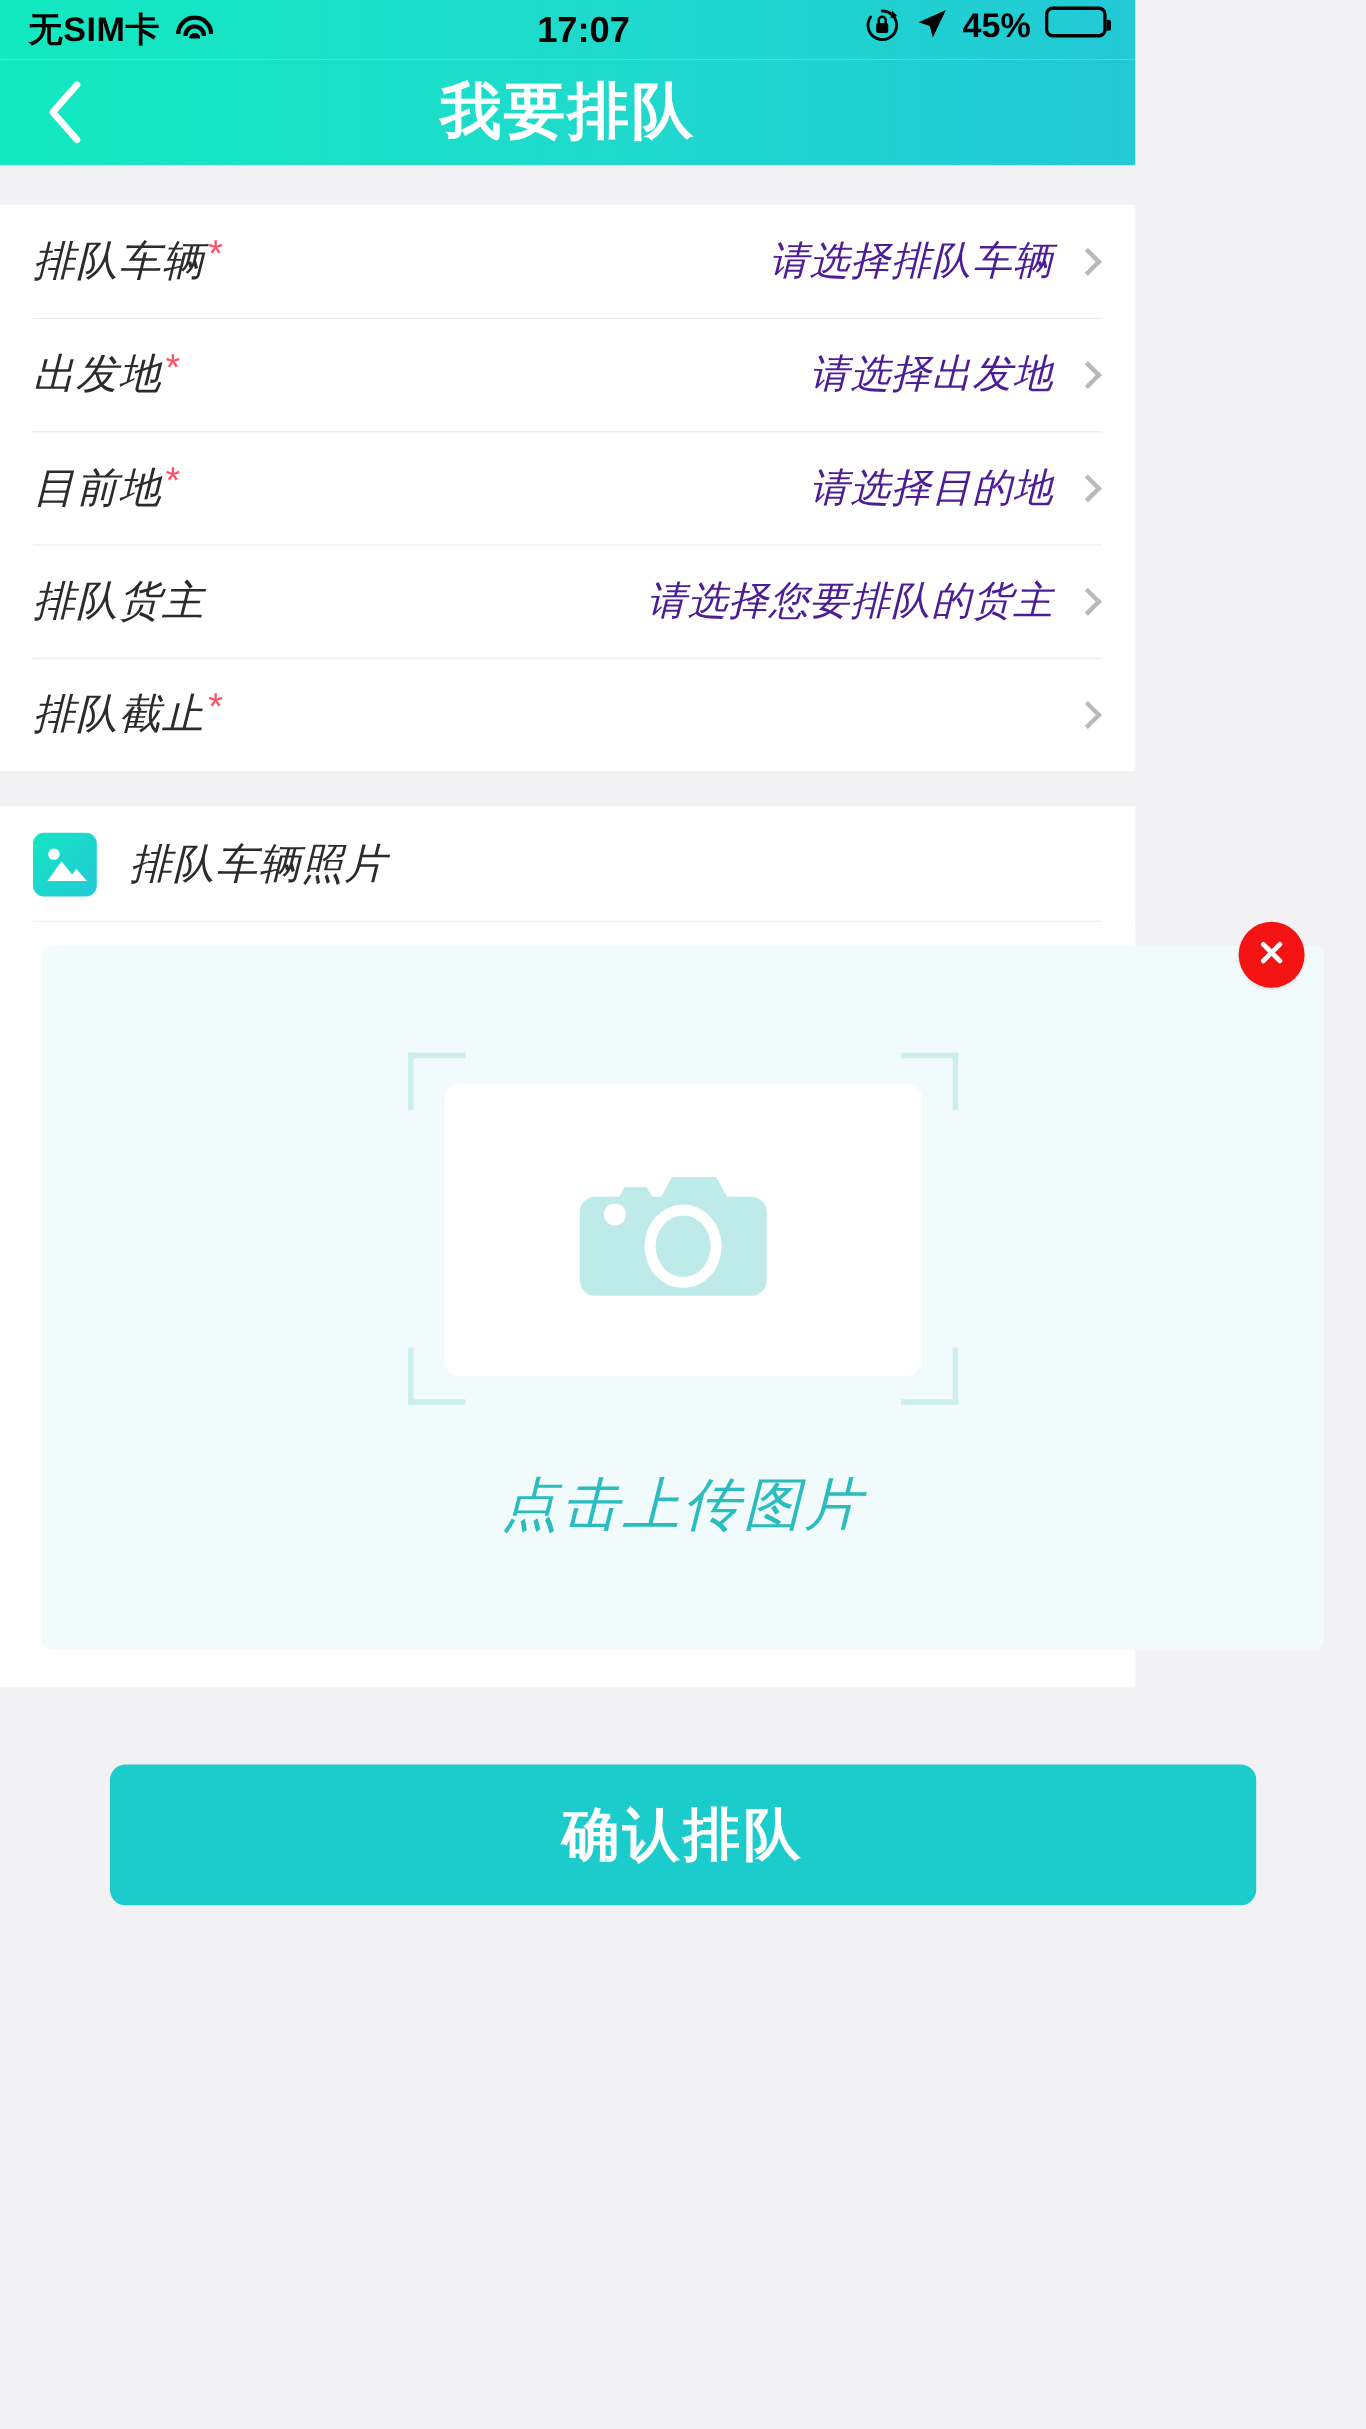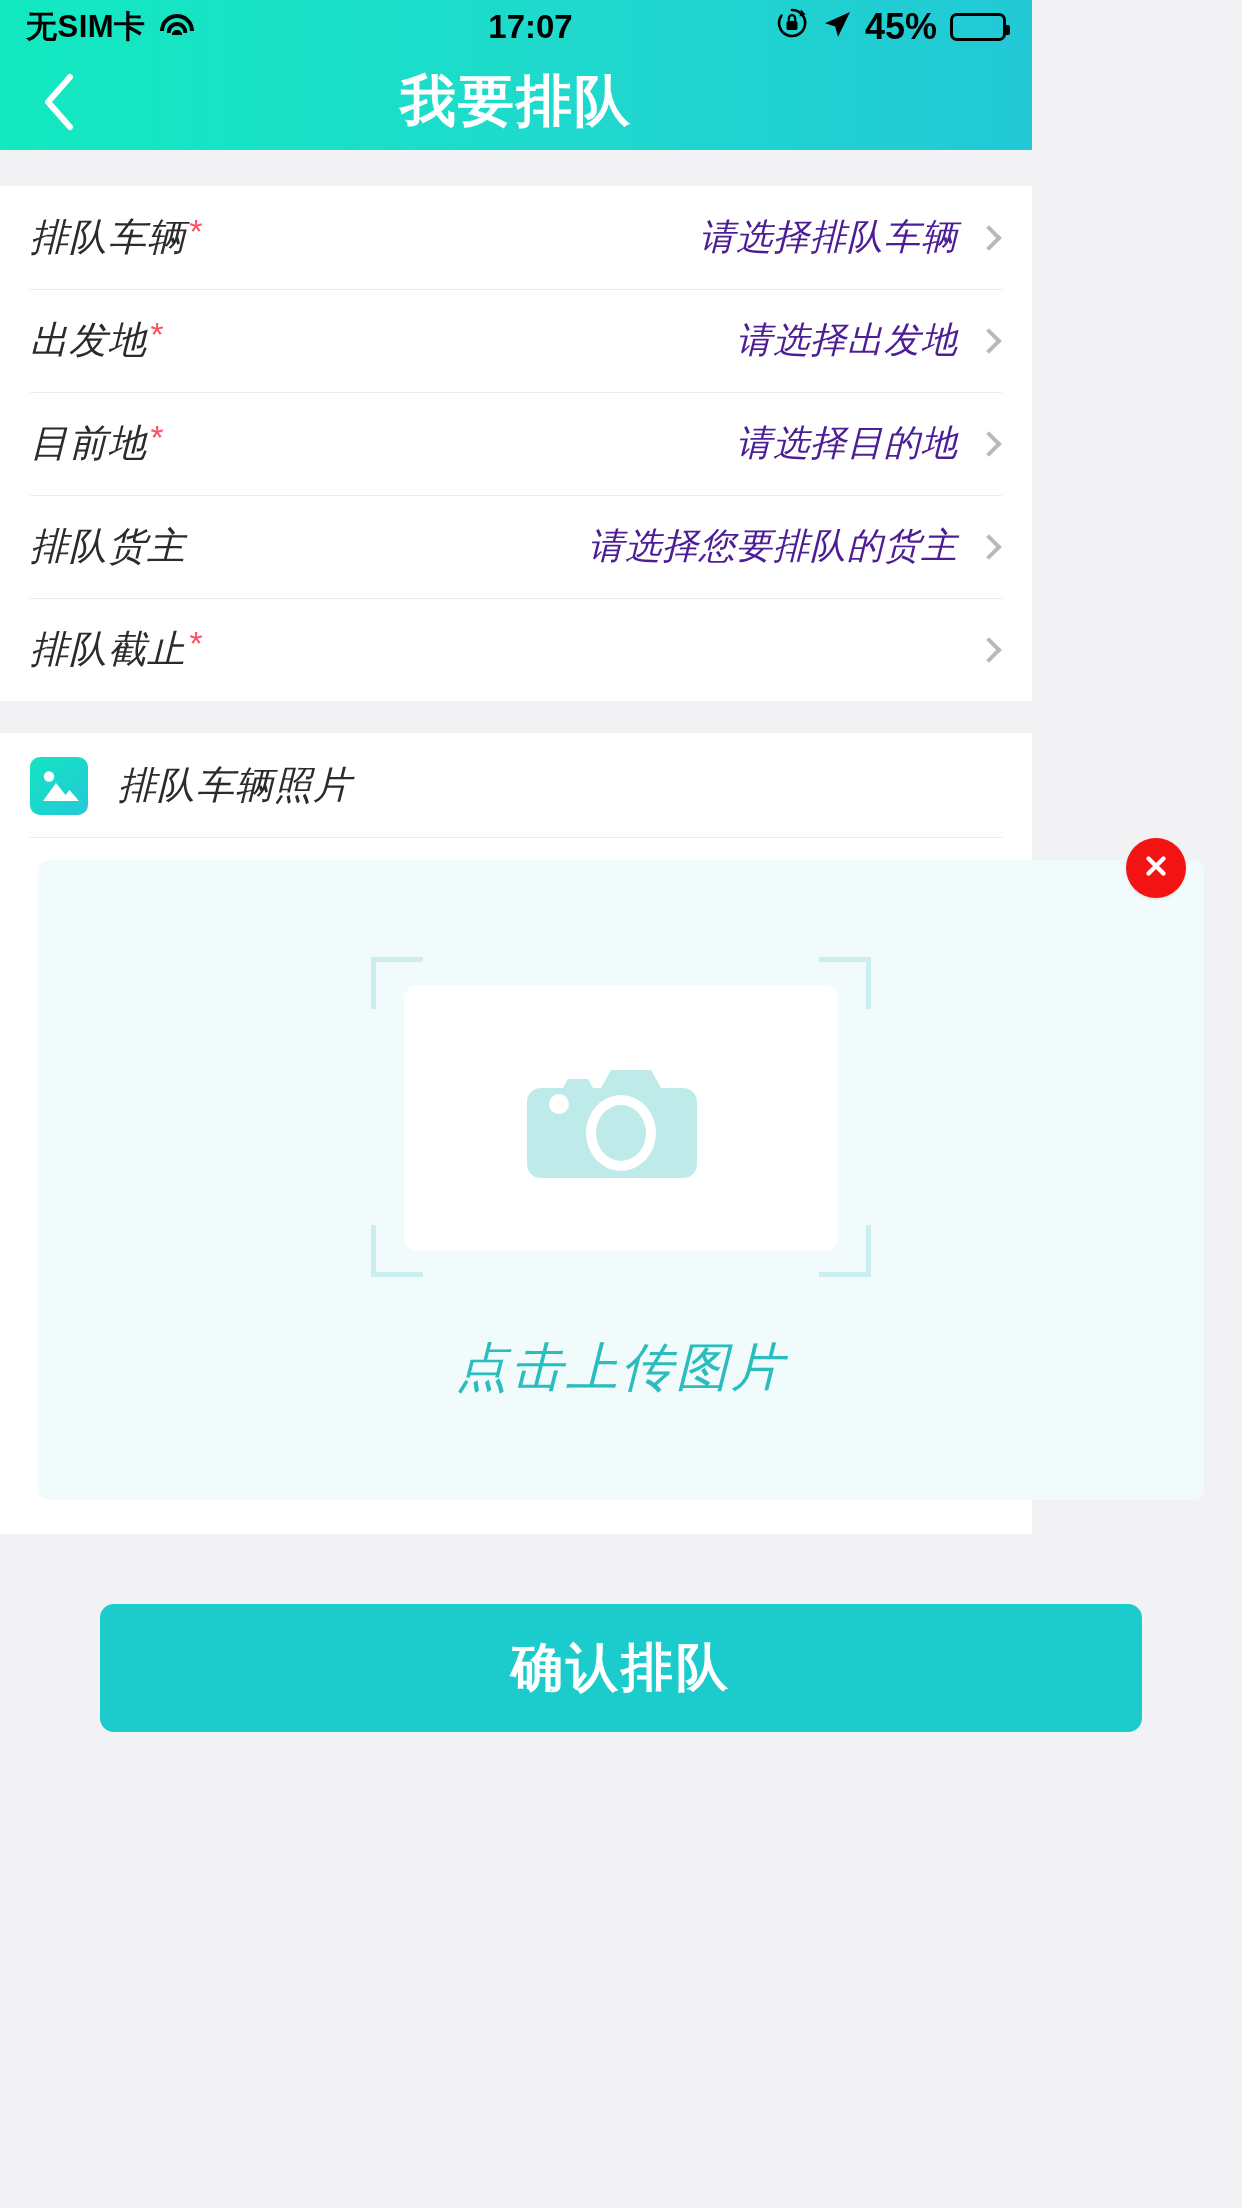--- a/index.html
+++ b/index.html
@@ -12,21 +12,21 @@
   .phone { position:relative; width:1032px; height:2208px; background:#f2f2f5; }
 
   
   .statusbar{
     position:relative; height:54px; width:100%;
     background:linear-gradient(90deg,#12e9c0 0%,#1fd9cd 55%,#22c9d6 100%);
     display:flex; align-items:center; padding:0 26px; color:#000;
   }
   .sb-left{ display:flex; align-items:center; gap:14px; font-size:31px; font-weight:700; letter-spacing:.5px;}
   .sb-center{ position:absolute; left:0; right:0; text-align:center; font-size:33px; font-weight:700; pointer-events:none;padding-left:29px;}
-  .sb-right{ margin-left:auto; display:flex; align-items:center; gap:13px; font-size:36px; font-weight:700; }
+  .sb-right{ margin-left:auto; display:flex; align-items:flex-start; gap:13px; font-size:31px; font-weight:700; }
   .wifi-icon{ display:inline-block; width:34px; height:26px; position:relative; }
   .wifi-icon i{ position:absolute; left:50%; transform:translateX(-50%); border:4px solid #000; border-bottom:none;
      border-radius:50% 50% 0 0 / 100% 100% 0 0; }
   .wifi-icon i:nth-child(1){ width:34px; height:17px; top:0; }
   .wifi-icon i:nth-child(2){ width:21px; height:11px; top:8px; }
   .wifi-icon i:nth-child(3){ width:9px;  height:5px;  top:16px; border-width:5px; }
   .battery{ width:56px; height:28px; border:3px solid #000; border-radius:7px; position:relative; padding:2px; }
   .battery::after{ content:""; position:absolute; right:-7px; top:9px; width:4px; height:10px; background:#000; border-radius:0 2px 2px 0;}
   .battery .fill{ height:100%; background:#000; border-radius:3px; }
 

